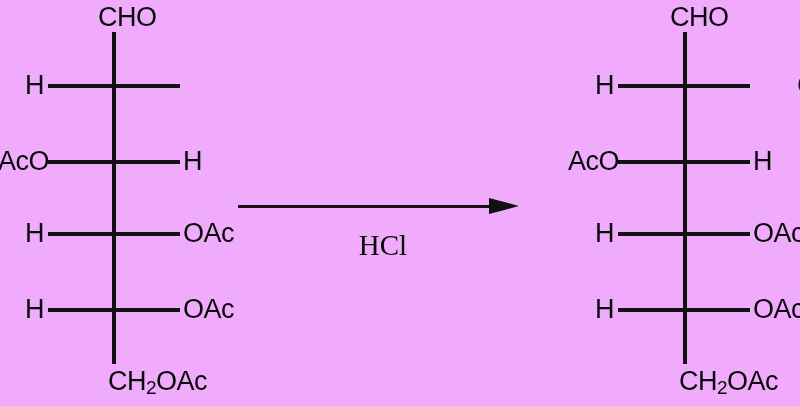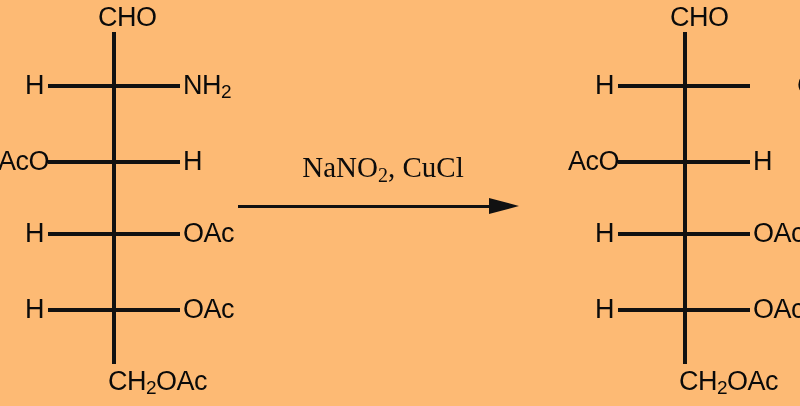--- a/index.html
+++ b/index.html
@@ -5,21 +5,21 @@
 <style>
   html, body {
     margin: 0;
     padding: 0;
     background: #ffffff;
   }
   #scene {
     position: relative;
     width: 800px;
     height: 406px;
-    background: #fdba74;
+    background: #f0abfc;
     overflow: hidden;
     font-family: "Liberation Sans", sans-serif;
     color: #000000;
   }
 
   
   .struct {
     position: absolute;
     top: 0;
     left: 0;
@@ -92,49 +92,44 @@
     <div class="atom" style="left:98px; top:4px;">CHO</div>
 
     <div class="vbond" style="left:112px; top:32px;  height:56px;"></div>
     <div class="vbond" style="left:112px; top:86px;  height:78px;"></div>
     <div class="vbond" style="left:112px; top:162px; height:74px;"></div>
     <div class="vbond" style="left:112px; top:234px; height:78px;"></div>
     <div class="vbond" style="left:112px; top:310px; height:54px;"></div>
 
     <div class="hbond" style="left:48px; top:84px; width:132px;"></div>
     <div class="atom right-anchor" style="left:0px; width:44px; top:72px;">H</div>
-    <div class="atom" style="left:183px; top:72px;">
-      <span>NH</span><span class="sub">2</span>
-    </div>
 
     <div class="hbond" style="left:48px; top:160px; width:132px;"></div>
     <div class="atom right-anchor" style="left:-2px; width:48px; top:148px;">AcO</div>
     <div class="atom" style="left:183px; top:148px;">H</div>
 
     <div class="hbond" style="left:48px; top:232px; width:132px;"></div>
     <div class="atom right-anchor" style="left:0px; width:44px; top:220px;">H</div>
     <div class="atom" style="left:183px; top:220px;">OAc</div>
 
     <div class="hbond" style="left:48px; top:308px; width:132px;"></div>
     <div class="atom right-anchor" style="left:0px; width:44px; top:296px;">H</div>
     <div class="atom" style="left:183px; top:296px;">OAc</div>
 
     <div class="atom" style="left:108px; top:368px;">
       <span>CH</span><span class="sub">2</span><span>OAc</span>
     </div>
   </div>
 
   <div class="struct">
-    <div class="reagent" style="left:258px; top:152px; width:250px;">
-      <span>NaNO</span><span class="sub">2</span><span>, CuCl</span>
-    </div>
 
     <div class="arrow-shaft" style="left:238px; top:205px; width:258px;"></div>
     <div class="arrow-head" style="left:489px; top:198px;"></div>
 
+    <div class="reagent" style="left:258px; top:230px; width:250px;">HCl</div>
   </div>
 
   <div class="struct">
 
     <div class="atom" style="left:670px; top:4px;">CHO</div>
 
     <div class="vbond" style="left:683px; top:32px;  height:56px;"></div>
     <div class="vbond" style="left:683px; top:86px;  height:78px;"></div>
     <div class="vbond" style="left:683px; top:162px; height:74px;"></div>
     <div class="vbond" style="left:683px; top:234px; height:78px;"></div>

